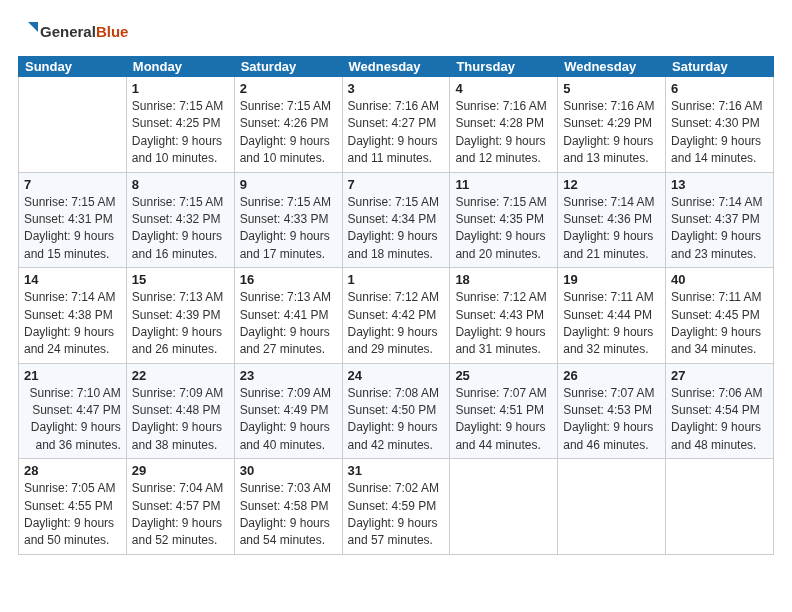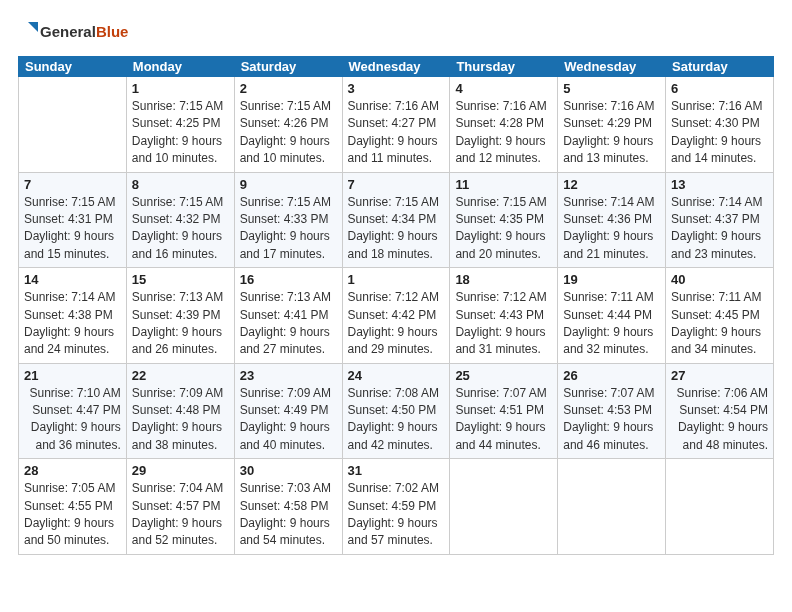--- a/index.html
+++ b/index.html
@@ -275,21 +275,21 @@
 Daylight: 9 hours and 44 minutes.</div>
           </td>
           <td>
             <div class="day-number">26</div>
             <div class="day-info" style="white-space: pre-line;">Sunrise: 7:07 AM
 Sunset: 4:53 PM
 Daylight: 9 hours and 46 minutes.</div>
           </td>
           <td>
             <div class="day-number">27</div>
-            <div class="day-info" style="white-space: pre-line; text-align: right;">Sunrise: 7:06 AM
+            <div class="day-info" style="white-space: pre-line;">Sunrise: 7:06 AM
 Sunset: 4:54 PM
 Daylight: 9 hours and 48 minutes.</div>
           </td>
         </tr>
         <tr>
           <td>
             <div class="day-number">28</div>
             <div class="day-info" style="white-space: pre-line;">Sunrise: 7:05 AM
 Sunset: 4:55 PM
 Daylight: 9 hours and 50 minutes.</div>

